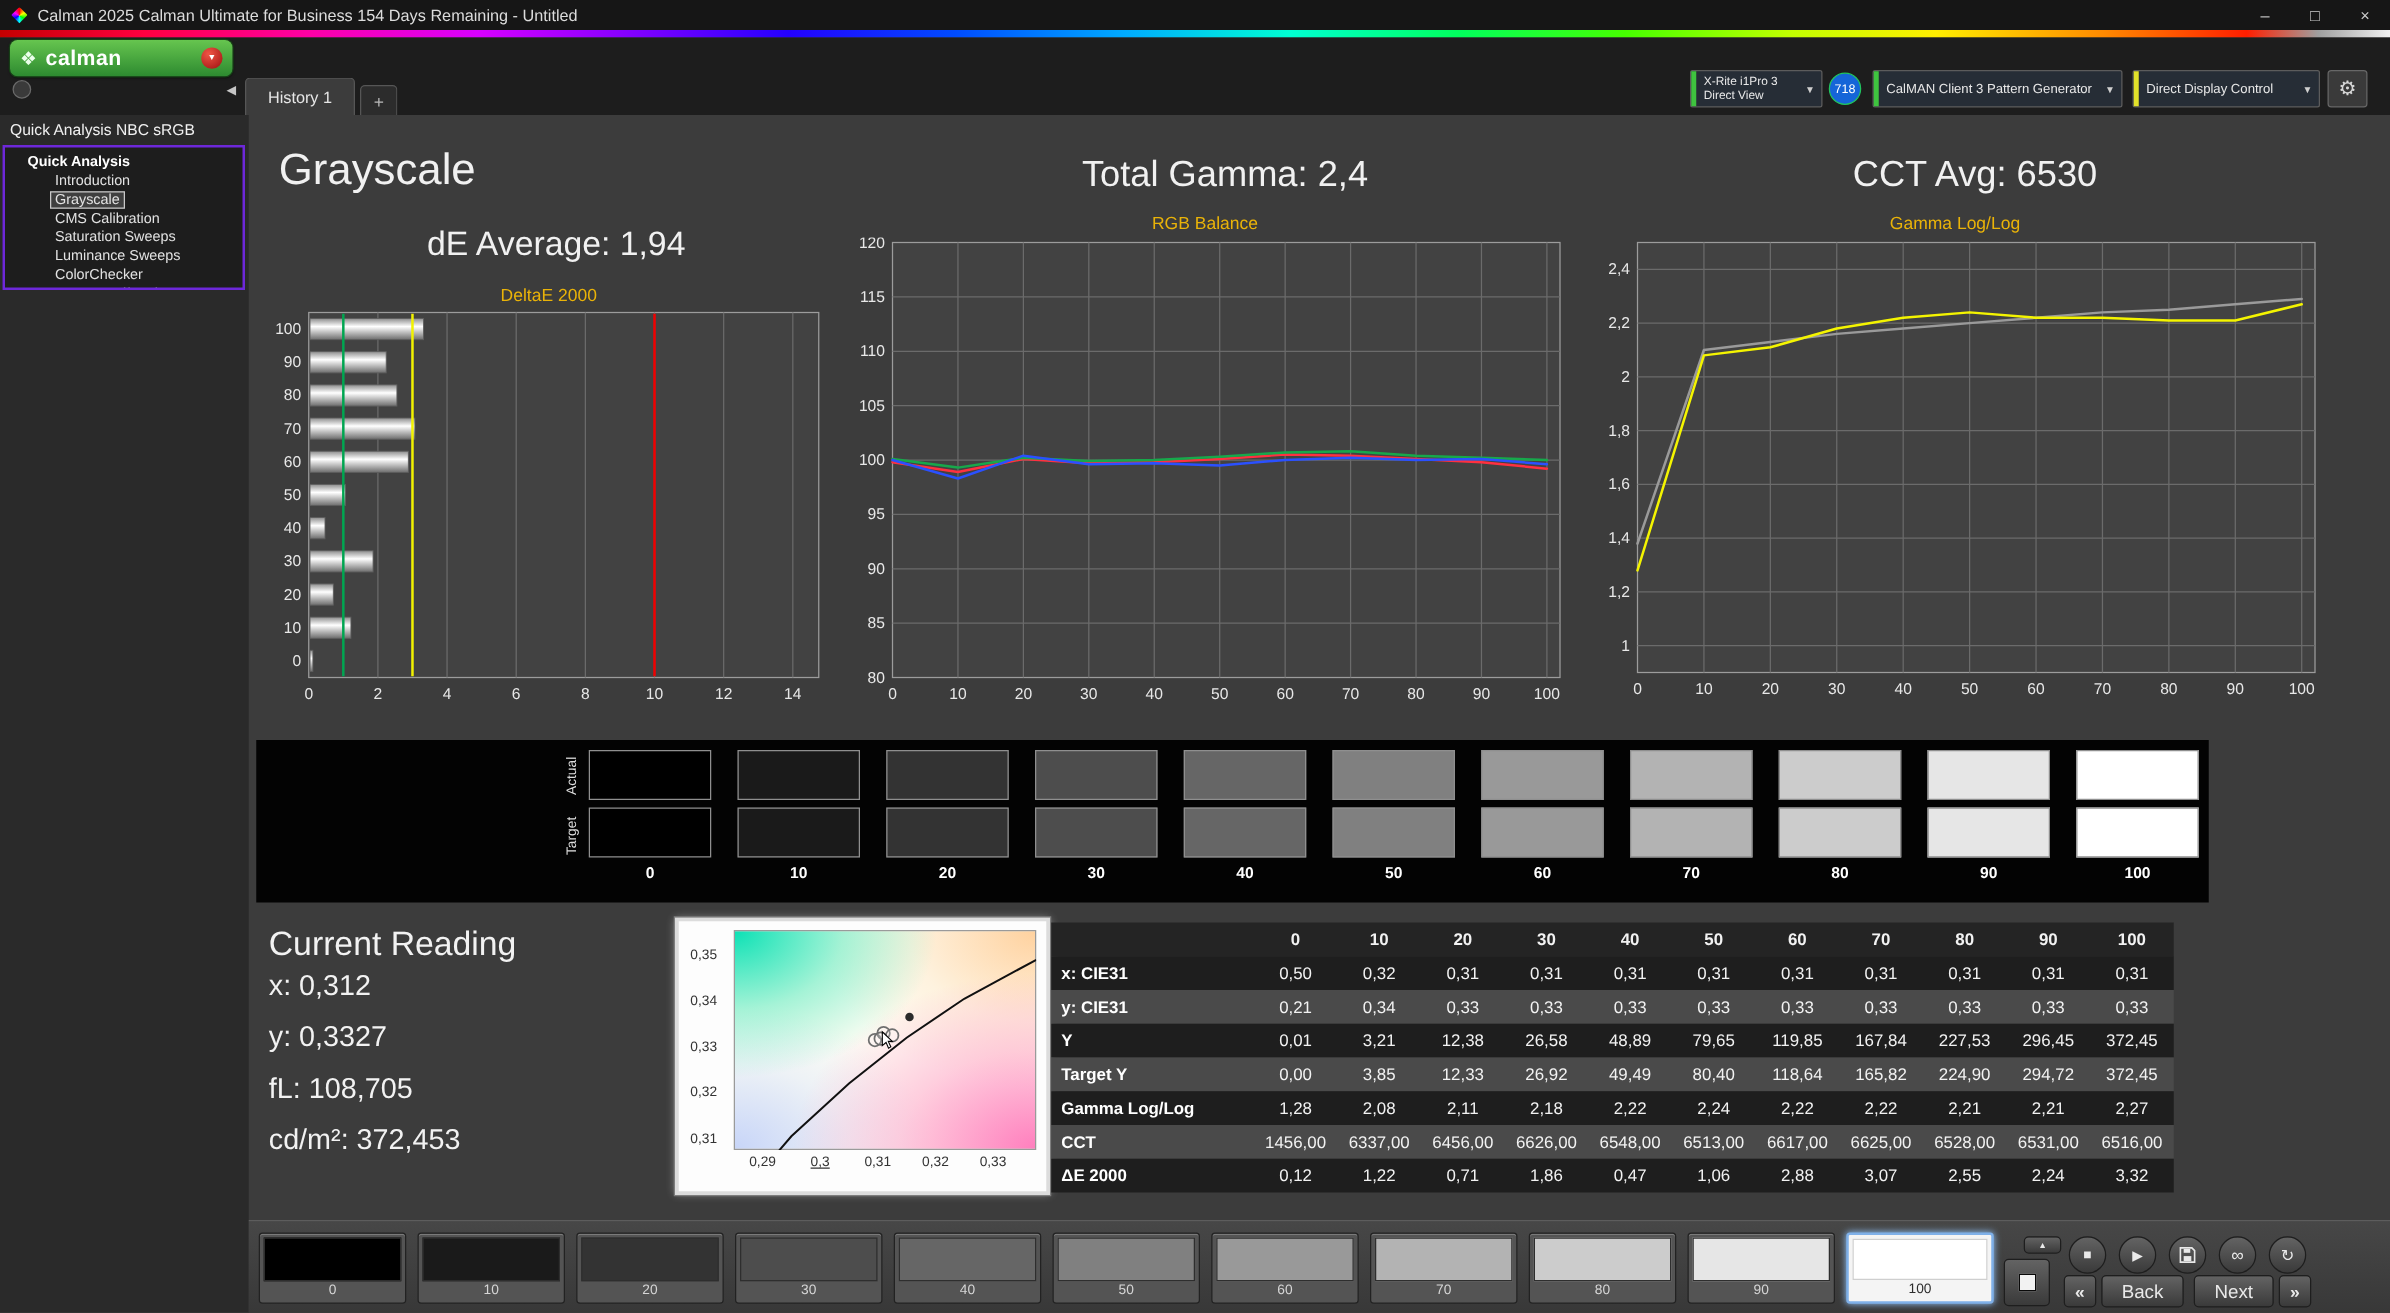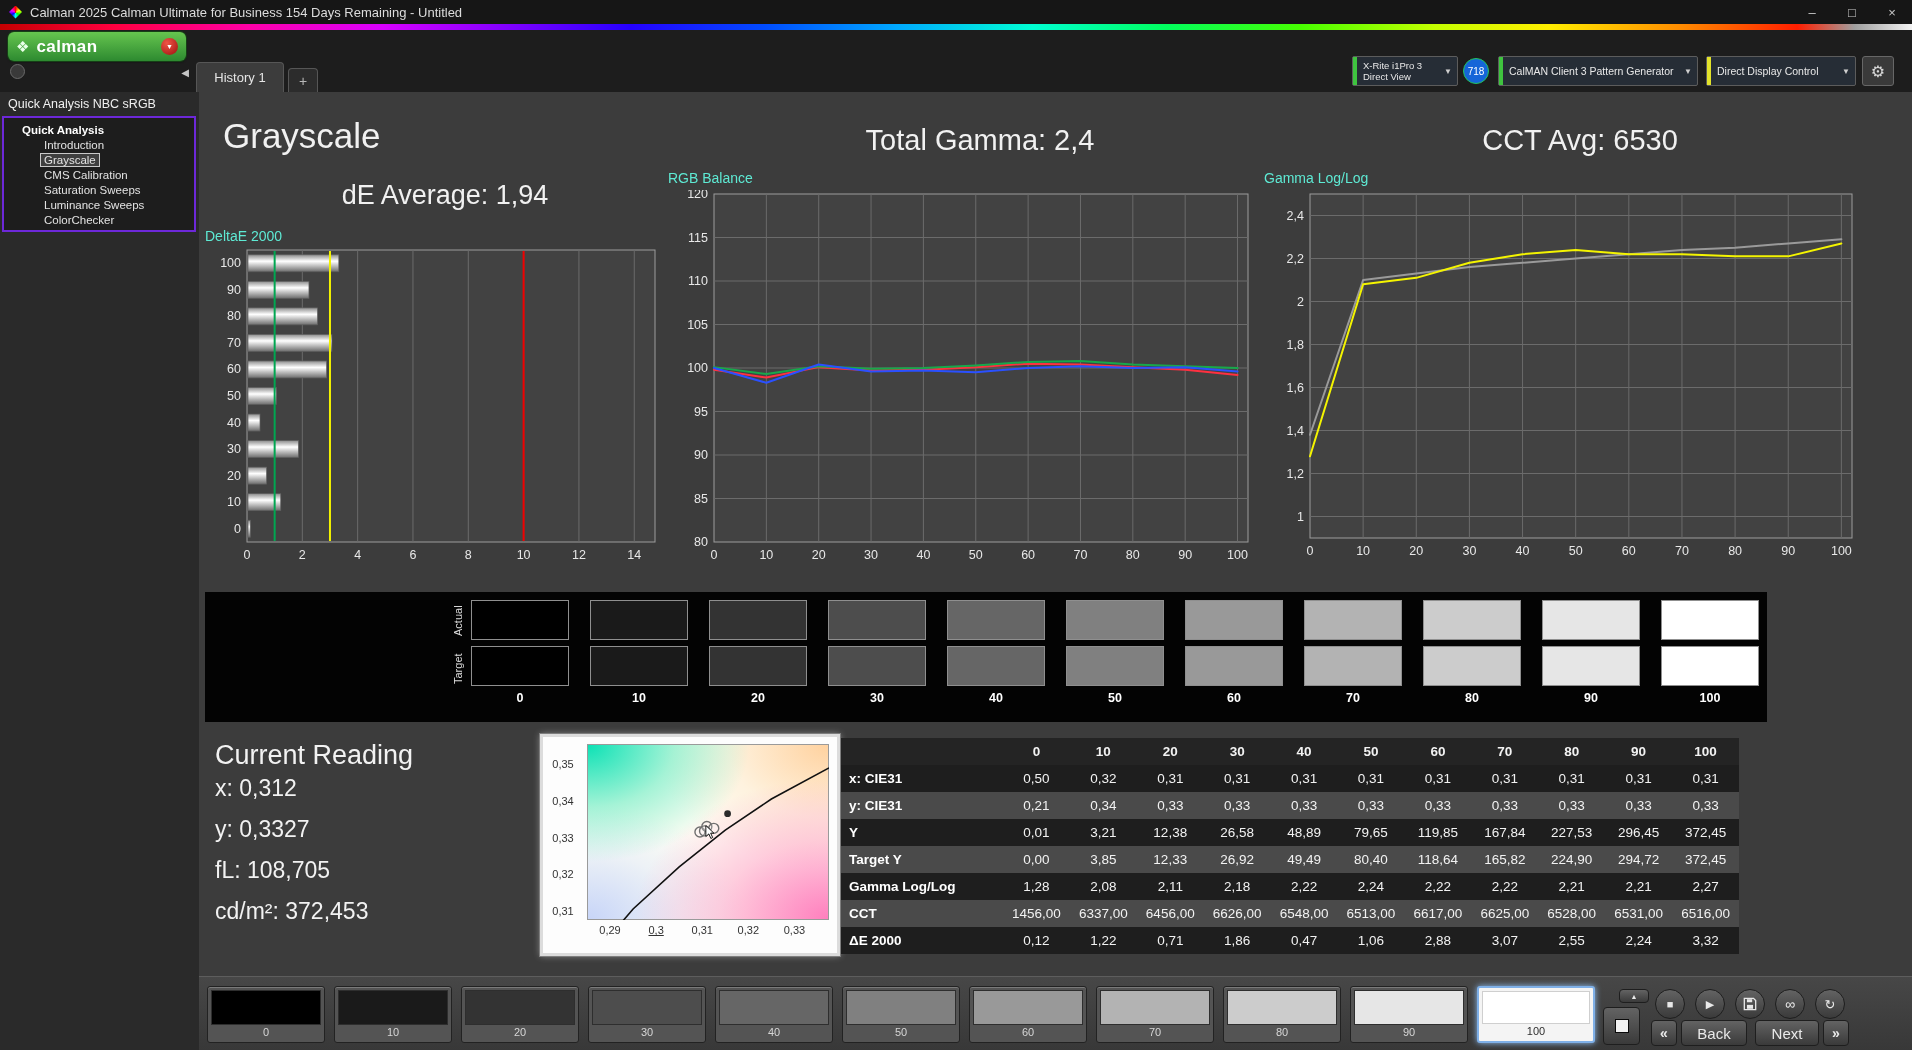--- a/index.html
+++ b/index.html
@@ -72,21 +72,21 @@
 
   
   .heading{position:absolute;color:#f1f1f1;font-weight:normal}
   #page-title{left:223px;top:116px;font-size:35px}
   #de-average{left:205px;top:180px;width:480px;text-align:center;font-size:27px}
   #total-gamma{left:700px;top:124px;width:560px;text-align:center;font-size:29px}
   #cct-avg{left:1330px;top:124px;width:500px;text-align:center;font-size:29px}
 
   
   .chart{position:absolute}
-  .chart-title{color:#5eead4;font-size:14px;height:22px;line-height:20px}
+  .chart-title{text-align:center;color:#eab308;font-size:14px;height:22px;line-height:20px}
   #chart-deltae{left:205px;top:226px;width:468px;height:342px}
   #chart-rgb{left:668px;top:168px;width:592px;height:400px}
   #chart-gamma{left:1264px;top:168px;width:600px;height:396px}
 
   
   #strip{position:absolute;left:205px;top:592px;width:1562px;height:130px;background:#030303}
   .strip-side{position:absolute;left:246px;width:14px;height:42px;color:#dedede;font-size:11px;
     writing-mode:vertical-rl;transform:rotate(180deg);display:flex;align-items:center;justify-content:center}
   #side-actual{top:8px}
   #side-target{top:56px}

